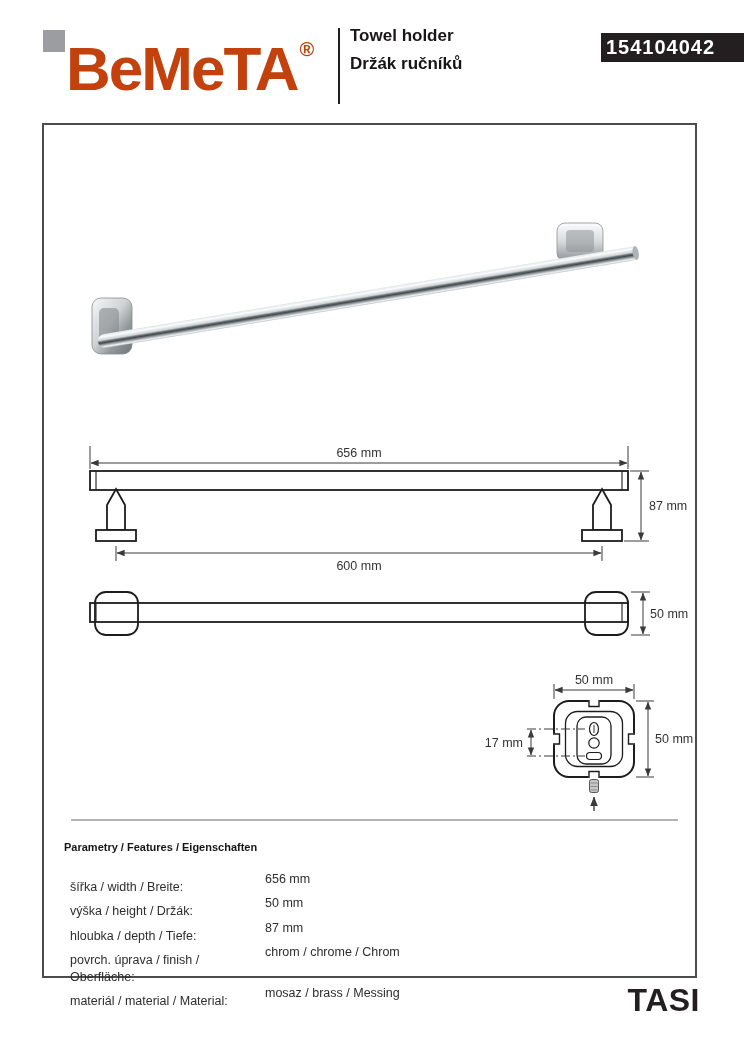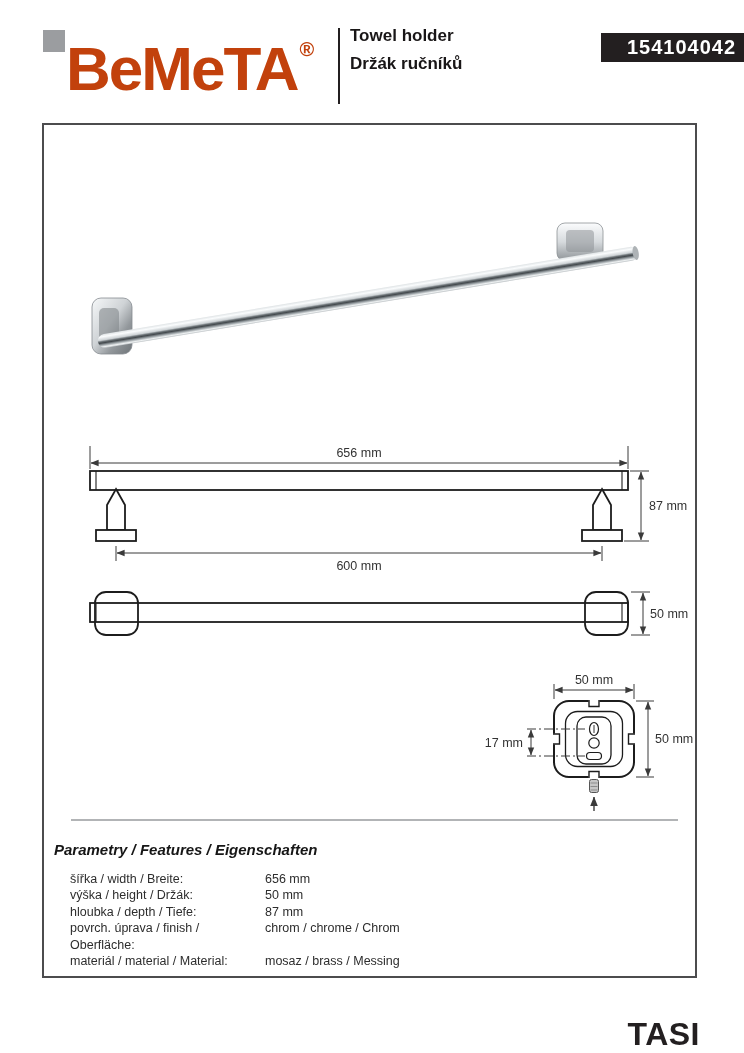--- a/index.html
+++ b/index.html
@@ -9,36 +9,36 @@
   
   .logo-square{position:absolute;left:43px;top:30px;width:22px;height:22px;background:#9b9da0;}
   .logo{position:absolute;left:66px;top:18px;font-size:62px;font-weight:bold;
         letter-spacing:-2px;color:#c2410c;line-height:62px;white-space:nowrap;}
   .logo .reg{font-size:20px;font-weight:bold;letter-spacing:0;vertical-align:34px;margin-left:2px;}
   .header-divider{position:absolute;left:338px;top:28px;width:2px;height:76px;background:#231f20;}
   .product-titles{position:absolute;left:350px;top:22px;font-size:17px;font-weight:bold;
                   line-height:28px;color:#191617;}
   .code-badge{position:absolute;left:601px;top:33px;width:143px;height:29px;background:#231f20;
               color:#ffffff;font-size:20px;font-weight:bold;letter-spacing:1px;
-              display:flex;align-items:center;padding-left:26px;box-sizing:border-box;}
+              display:flex;align-items:center;padding-left:5px;box-sizing:border-box;}
 
   
   .content-box{position:absolute;left:42px;top:123px;width:655px;height:855px;
                border:2px solid #4c4c4e;box-sizing:border-box;background:#fff;}
 
   .art{position:absolute;left:0;top:0;width:744px;height:1053px;}
   .art text{font-family:"Liberation Sans",sans-serif;font-size:12.5px;fill:#333;}
 
   .params-separator{position:absolute;left:71px;top:819px;width:607px;height:2px;background:#b2b4b6;}
-  .params-heading{position:absolute;left:54px;top:841px;font-size:15px;font-weight:bold;color:#161616;font-style:italic;}
+  .params-heading{position:absolute;left:64px;top:841px;font-size:11px;font-weight:bold;color:#161616;}
   .params-table{position:absolute;left:70px;top:871px;font-size:12.5px;color:#2d2d2d;}
   .params-table .row{display:flex;line-height:16.4px;}
-  .params-table .lbl{width:195px;}
+  .params-table .lbl{width:195px;margin-top:8px;}
   .series-name{position:absolute;left:540px;top:982px;width:160px;text-align:right;
-               font-size:32px;font-weight:bold;letter-spacing:.5px;color:#231f20;margin-top:34px;}
+               font-size:32px;font-weight:bold;letter-spacing:.5px;color:#231f20;}
 </style>
 </head>
 <body>
 
 <div class="page">
 
   <div class="logo-square"></div>
   <div class="logo"><span>BeMeTA</span><span class="reg">®</span></div>
   <div class="header-divider"></div>
   <div class="product-titles">

